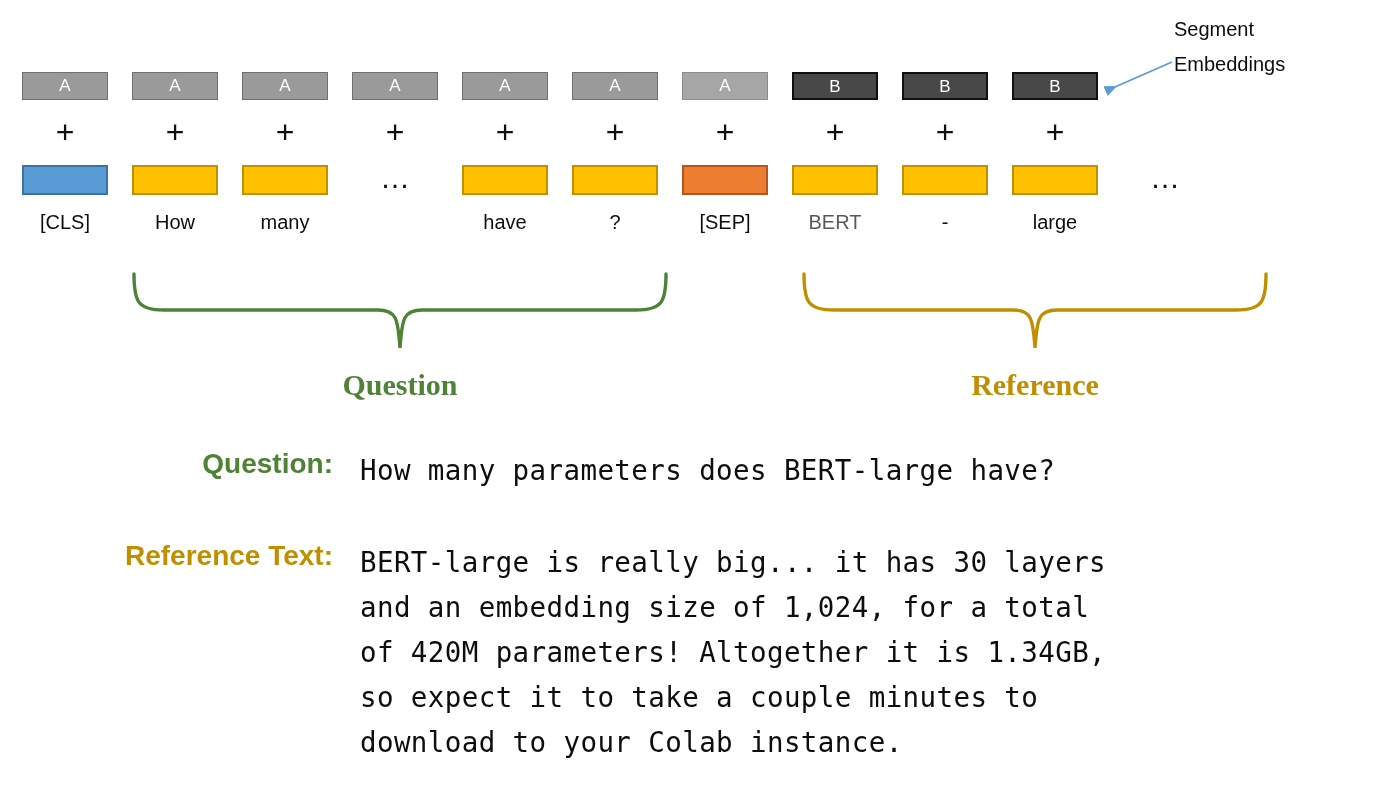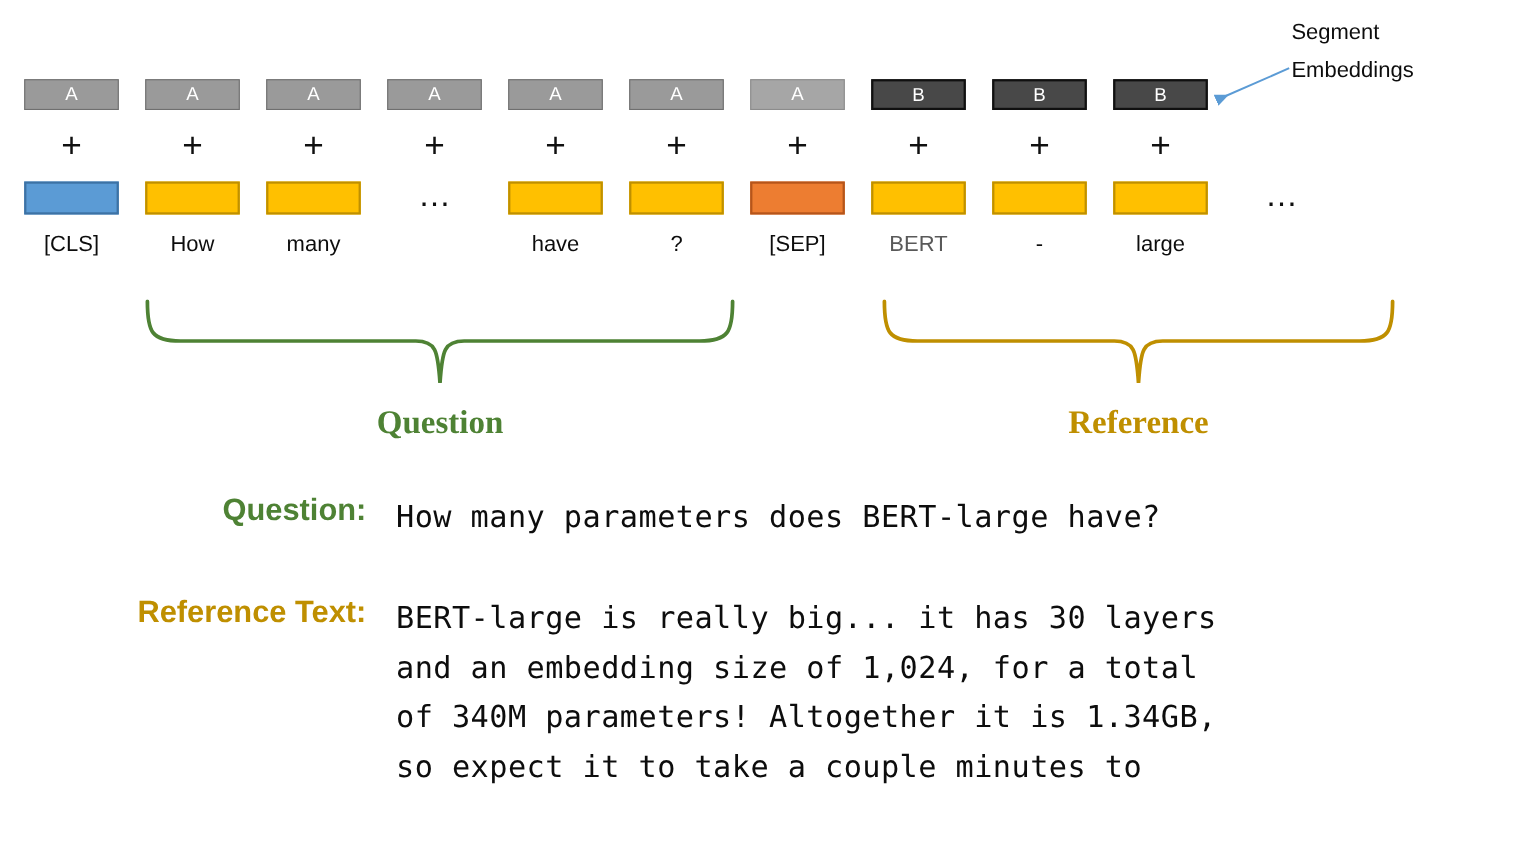--- a/index.html
+++ b/index.html
@@ -308,18 +308,19 @@
     </div>
   </div>
 
   <div class="text-row" id="reference-row">
     <div class="label-col">
       <div class="row-label" id="reference-label">Reference Text:</div>
     </div>
     <div class="body-col" id="reference-body">
         <div class="mono">BERT-large is really big... it has 30 layers</div>
         <div class="mono">and an embedding size of 1,024, for a total</div>
-        <div class="mono">of 340M parameters! Altogether it is 1.34GB,</div>
+        <div class="mono">of 420M parameters! Altogether it is 1.34GB,</div>
         <div class="mono">so expect it to take a couple minutes to</div>
+        <div class="mono">download to your Colab instance.</div>
       </div>
   </div>
 
 </div>
 
 </body></html>

